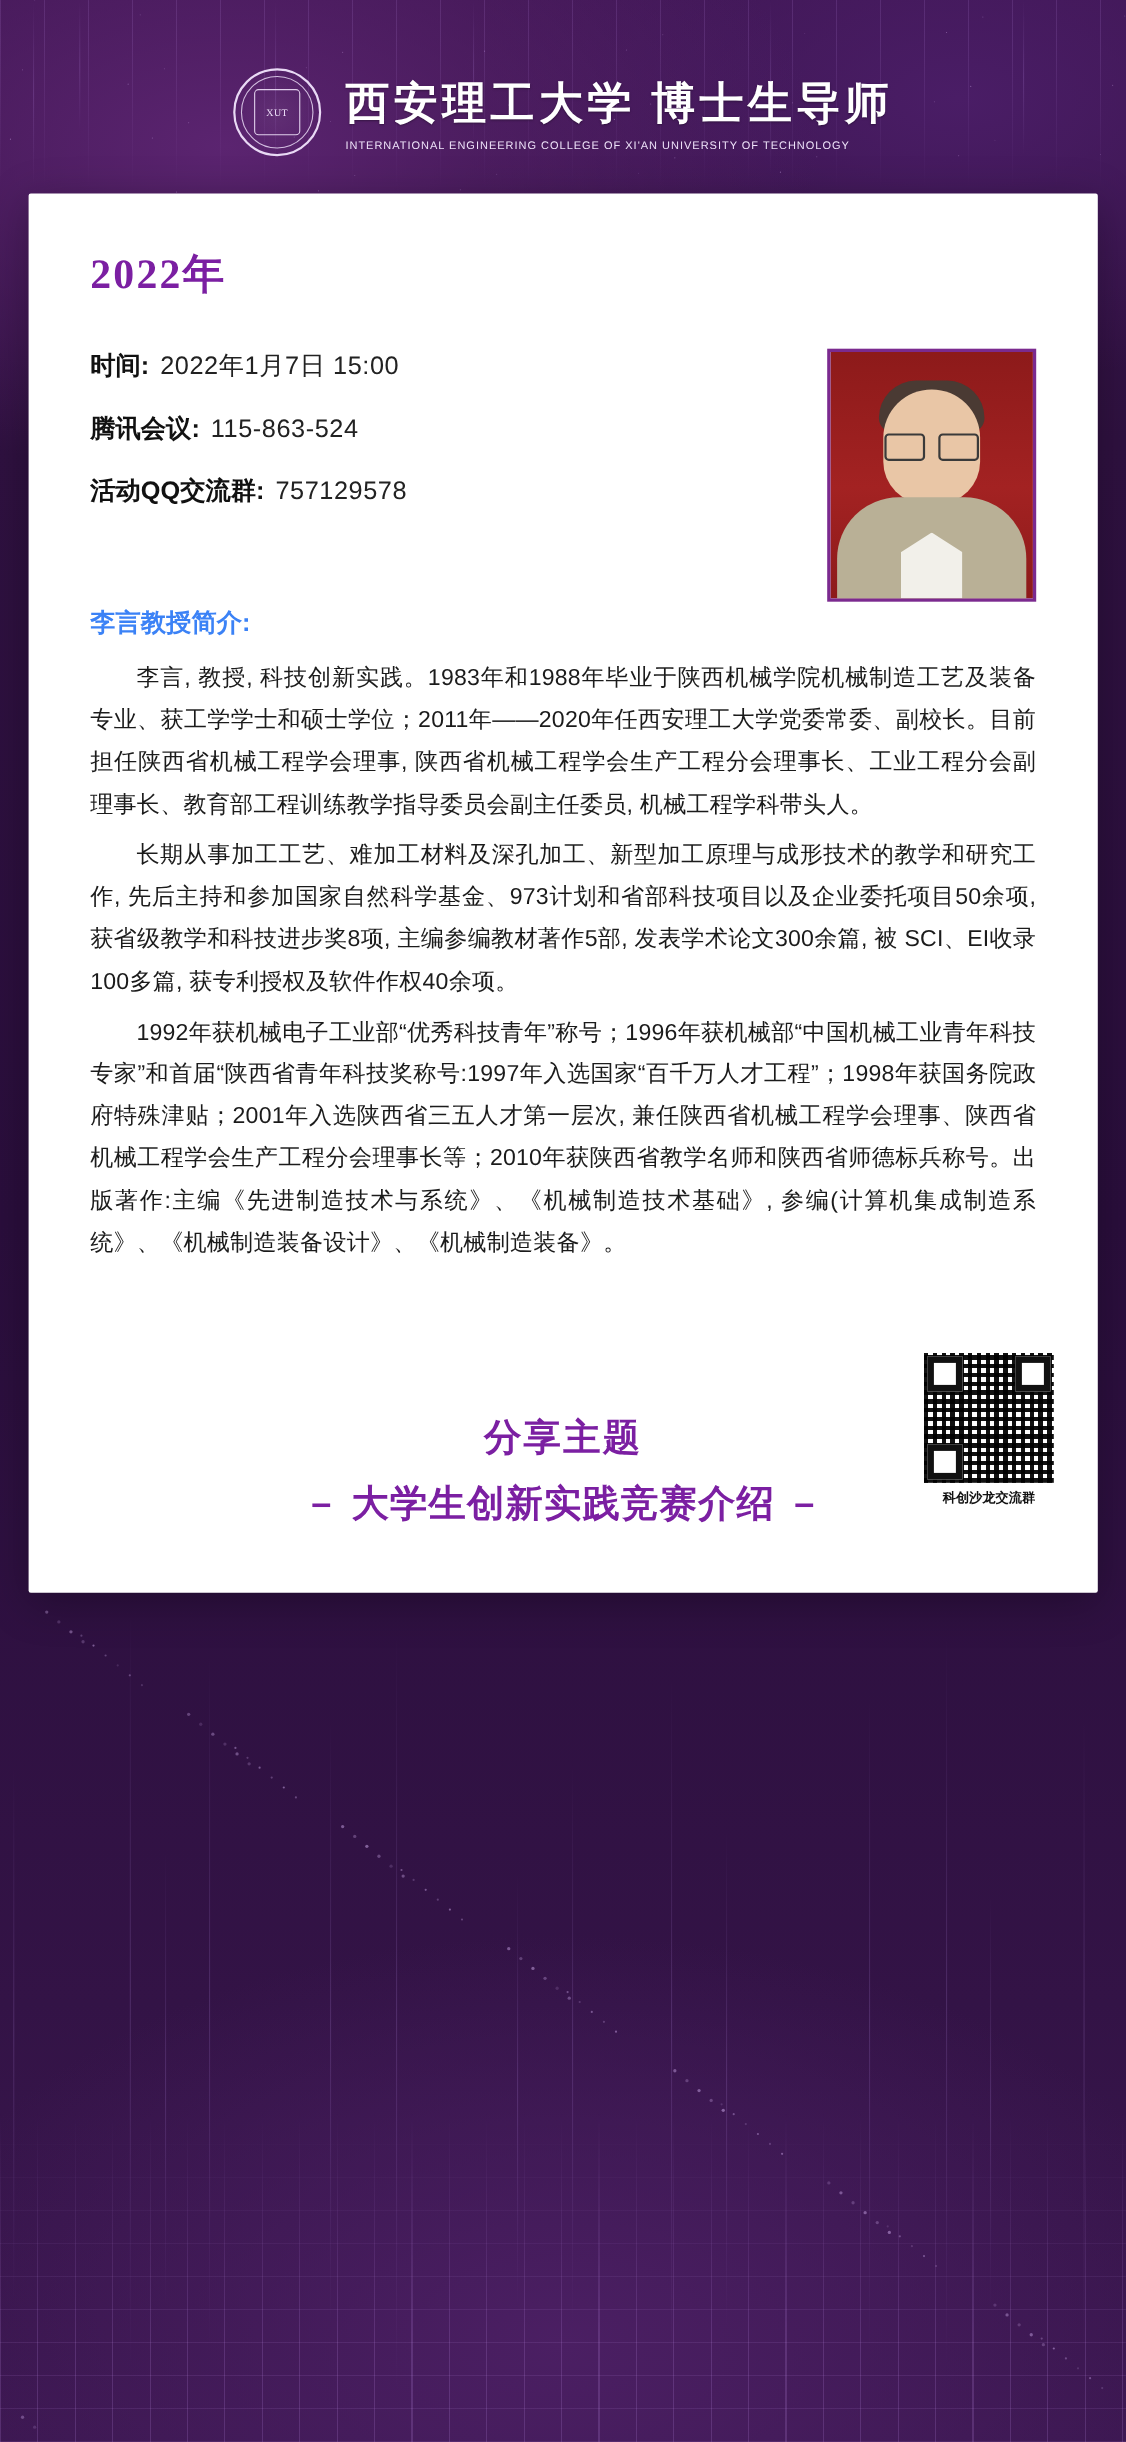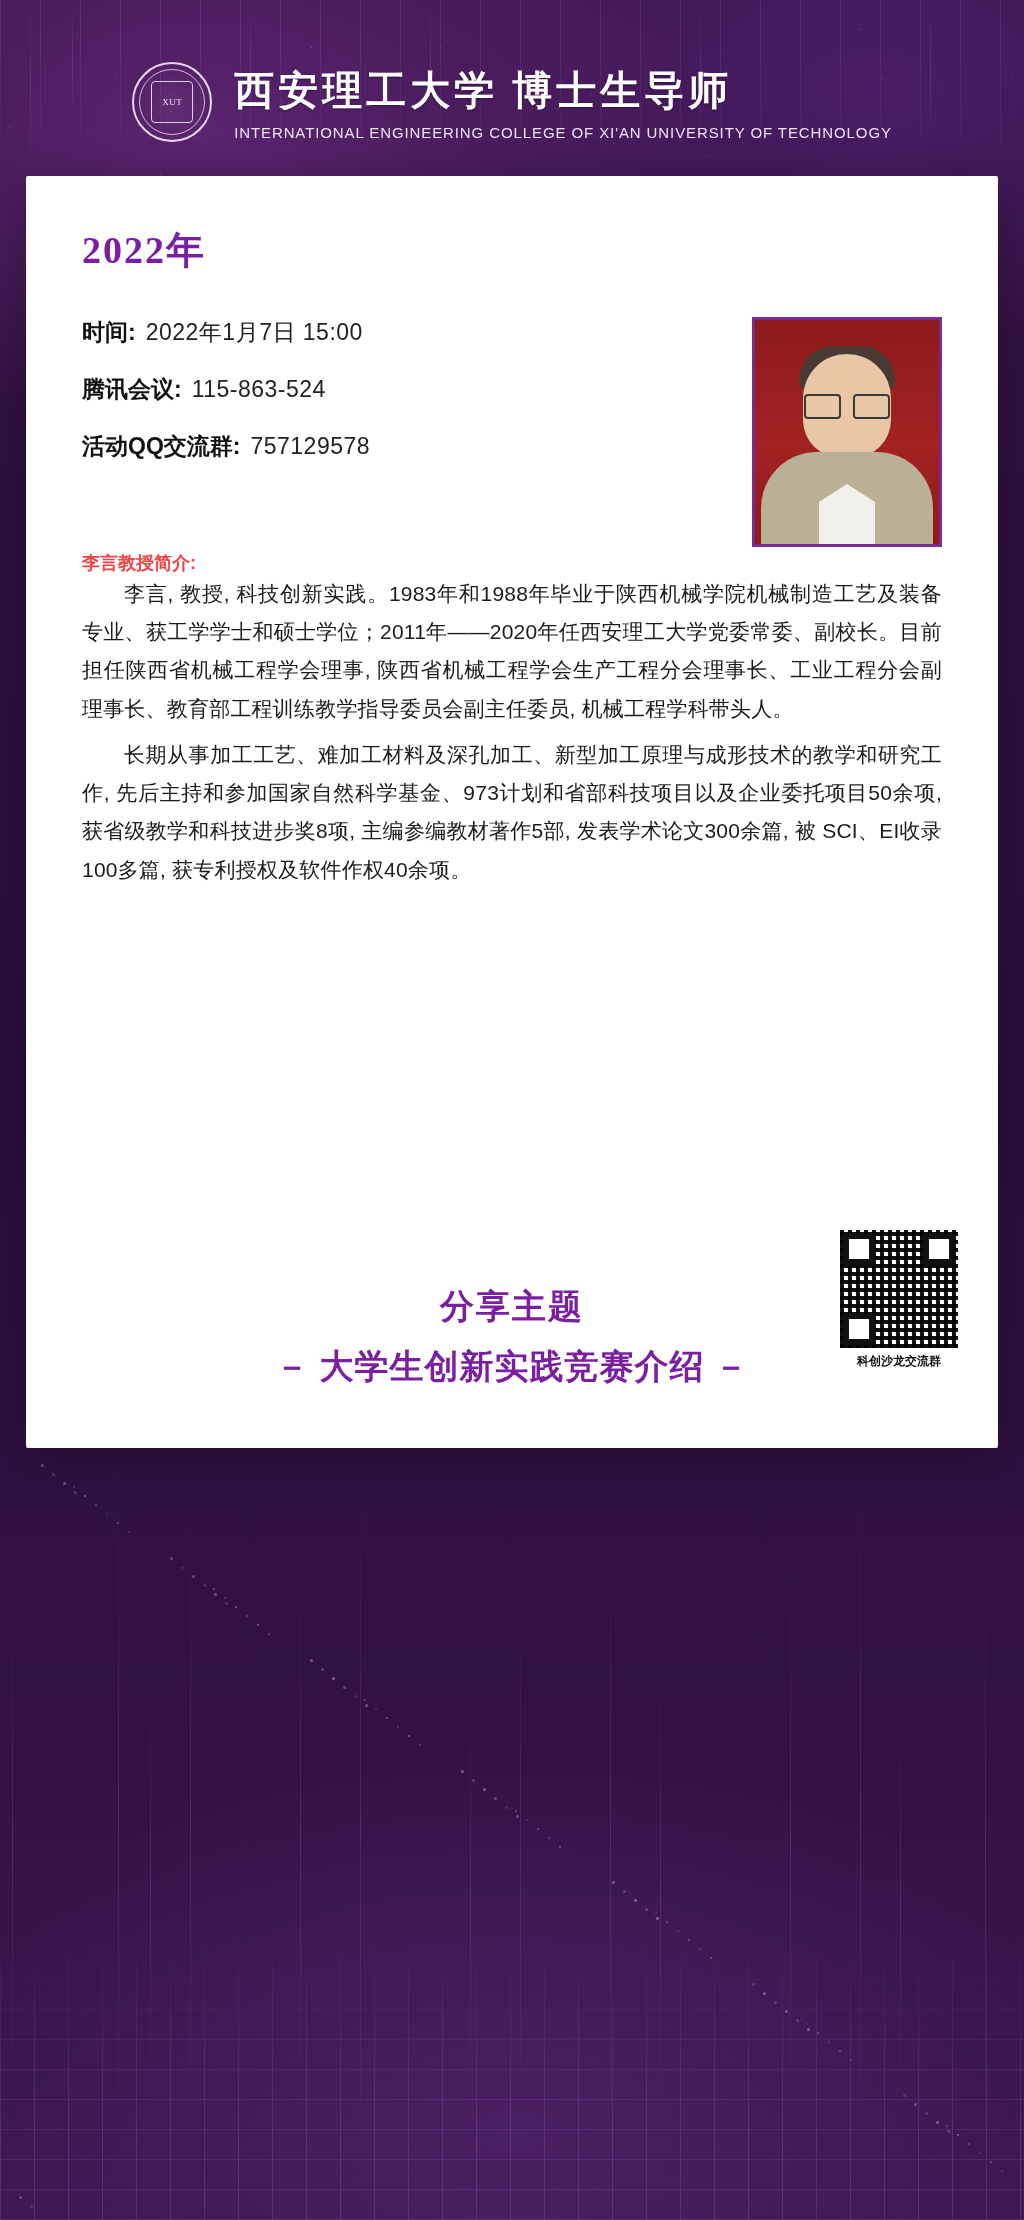--- a/index.html
+++ b/index.html
@@ -92,21 +92,21 @@
     font-family: "Liberation Serif", serif;
     font-weight: bold;
     font-size: 40px;
     letter-spacing: 4px;
     color: #ffffff;
     white-space: nowrap;
     text-shadow: 0 1px 2px rgba(0,0,0,.35);
   }
   .logo-cn .sep { display: inline-block; width: 14px; }
   .logo-en {
-    font-size: 15px;
+    font-size: 10px;
     letter-spacing: .9px;
     color: #efe3fa;
     white-space: nowrap;
   }
 
   
   .card {
     position: absolute;
     top: 176px; left: 26px;
     width: 972px;
@@ -210,24 +210,25 @@
   .portrait .shirt {
     position: absolute;
     left: 50%; bottom: 0;
     transform: translateX(-50%);
     width: 56px; height: 60px;
     background: #f2f0ea;
     clip-path: polygon(50% 0, 100% 30%, 100% 100%, 0 100%, 0 30%);
   }
 
   .bio-head {
-    font-size: 18px;
-    font-weight: bold;
-    color: #ef4444;
+    font-size: 23px;
+    font-weight: bold;
+    color: #3b82f6;
     margin-top: 4px;
+    margin-bottom: 16px;
   }
   .para {
     font-size: 21px;
     line-height: 1.82;
     color: #1b1b1b;
     text-align: justify;
     text-indent: 2em;
     margin-bottom: 8px;
     letter-spacing: .2px;
   }
@@ -477,20 +478,21 @@
         <div class="head"></div>
         <div class="glasses"></div>
         <div class="body"></div>
         <div class="shirt"></div>
       </div>
     </div>
 
     <div class="bio-head">李言教授简介:</div>
     <p class="para">李言, 教授, 科技创新实践。1983年和1988年毕业于陕西机械学院机械制造工艺及装备专业、获工学学士和硕士学位；2011年——2020年任西安理工大学党委常委、副校长。目前担任陕西省机械工程学会理事, 陕西省机械工程学会生产工程分会理事长、工业工程分会副理事长、教育部工程训练教学指导委员会副主任委员, 机械工程学科带头人。</p>
     <p class="para">长期从事加工工艺、难加工材料及深孔加工、新型加工原理与成形技术的教学和研究工作, 先后主持和参加国家自然科学基金、973计划和省部科技项目以及企业委托项目50余项, 获省级教学和科技进步奖8项, 主编参编教材著作5部, 发表学术论文300余篇, 被 SCI、EI收录100多篇, 获专利授权及软件作权40余项。</p>
+    <p class="para">1992年获机械电子工业部“优秀科技青年”称号；1996年获机械部“中国机械工业青年科技专家”和首届“陕西省青年科技奖称号:1997年入选国家“百千万人才工程”；1998年获国务院政府特殊津贴；2001年入选陕西省三五人才第一层次, 兼任陕西省机械工程学会理事、陕西省机械工程学会生产工程分会理事长等；2010年获陕西省教学名师和陕西省师德标兵称号。出版著作:主编《先进制造技术与系统》、《机械制造技术基础》, 参编(计算机集成制造系统》、《机械制造装备设计》、《机械制造装备》。</p>
   </div>
 
   <div class="qr-wrap">
     <div class="qr">
       <span class="finder f1"></span>
       <span class="finder f2"></span>
       <span class="finder f3"></span>
     </div>
     <div class="qr-caption">科创沙龙交流群</div>
   </div>

